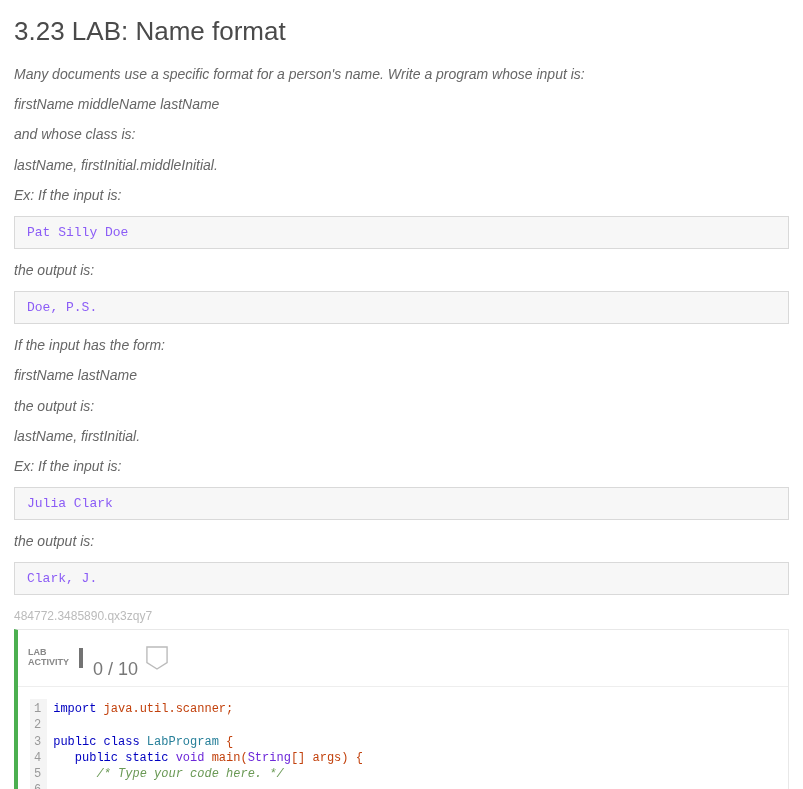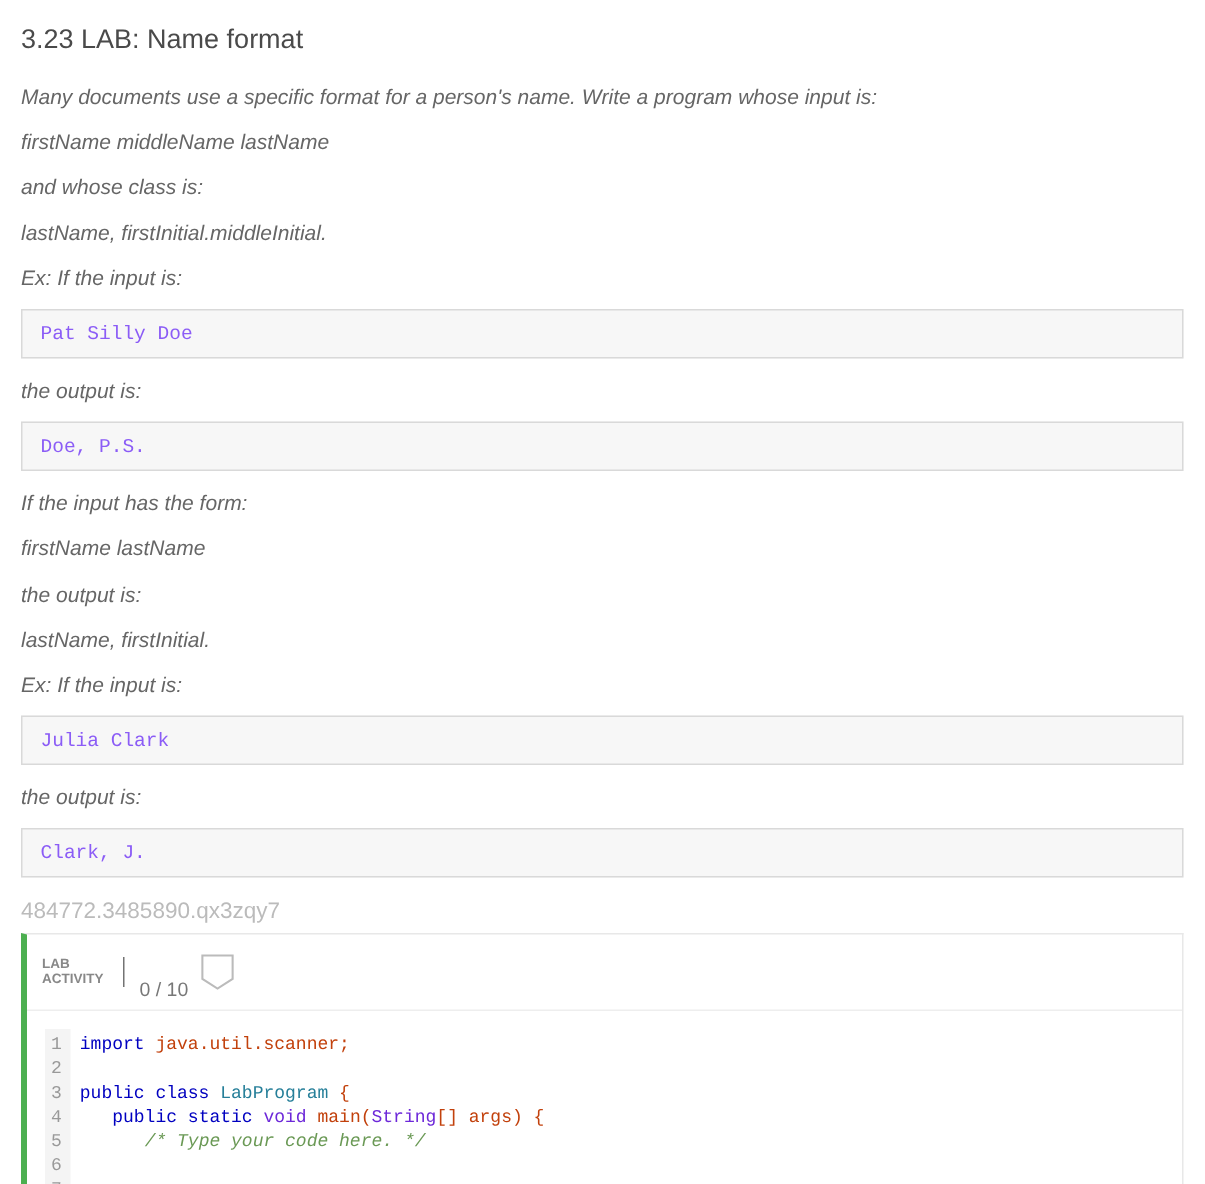--- a/index.html
+++ b/index.html
@@ -6,21 +6,21 @@
   body {
     margin: 0;
     padding: 12px 14px;
     font-family: "Helvetica Neue", Helvetica, Arial, sans-serif;
     color: #555;
     font-size: 14px;
     background: #fff;
     width: 803px;
   }
   h1 {
-    font-size: 18px;
+    font-size: 26px;
     font-weight: 400;
     color: #4a4a4a;
     margin: 4px 0 18px 0;
   }
   p.body {
     margin: 12px 0;
     font-size: 14px;
     color: #666;
     line-height: 1.3;
     font-style: italic;
@@ -28,21 +28,21 @@
   .mono-box {
     border: 1px solid #d9d9d9;
     background: #f7f7f7;
     padding: 8px 12px;
     font-family: "Courier New", Courier, monospace;
     font-size: 13px;
     color: #8b5cf6;
     margin: 6px 0 10px 0;
   }
   .tiny-id {
-    font-size: 15px;
+    font-size: 12px;
     color: #bbb;
     margin: 14px 0 6px 0;
   }
   
   .lab-panel {
     border: 1px solid #e8e8e8;
     border-left: 4px solid #4caf50;
     background: #fff;
     margin-top: 2px;
   }
@@ -51,31 +51,31 @@
     align-items: center;
     padding: 6px 12px 6px 10px;
     border-bottom: 1px solid #eee;
   }
   .lab-tag {
     font-size: 9px;
     font-weight: 700;
     color: #888;
     line-height: 1.1;
     width: 55px;
-    border-right: 1px solid #737373;
+    border-right: 4px solid #737373;
     padding-right: 8px;
     margin-right: 10px;
   }
   .lab-title {
     font-size: 14px;
     color: #555;
     flex: 1;
   }
   .lab-score {
-    font-size: 13px;
+    font-size: 18px;
     color: #777;
     margin-right: 8px;
     margin-top: 23px;
   }
   .score-shield {
     width: 22px;
     height: 24px;
     display: inline-block;
   }
   .lab-body {

